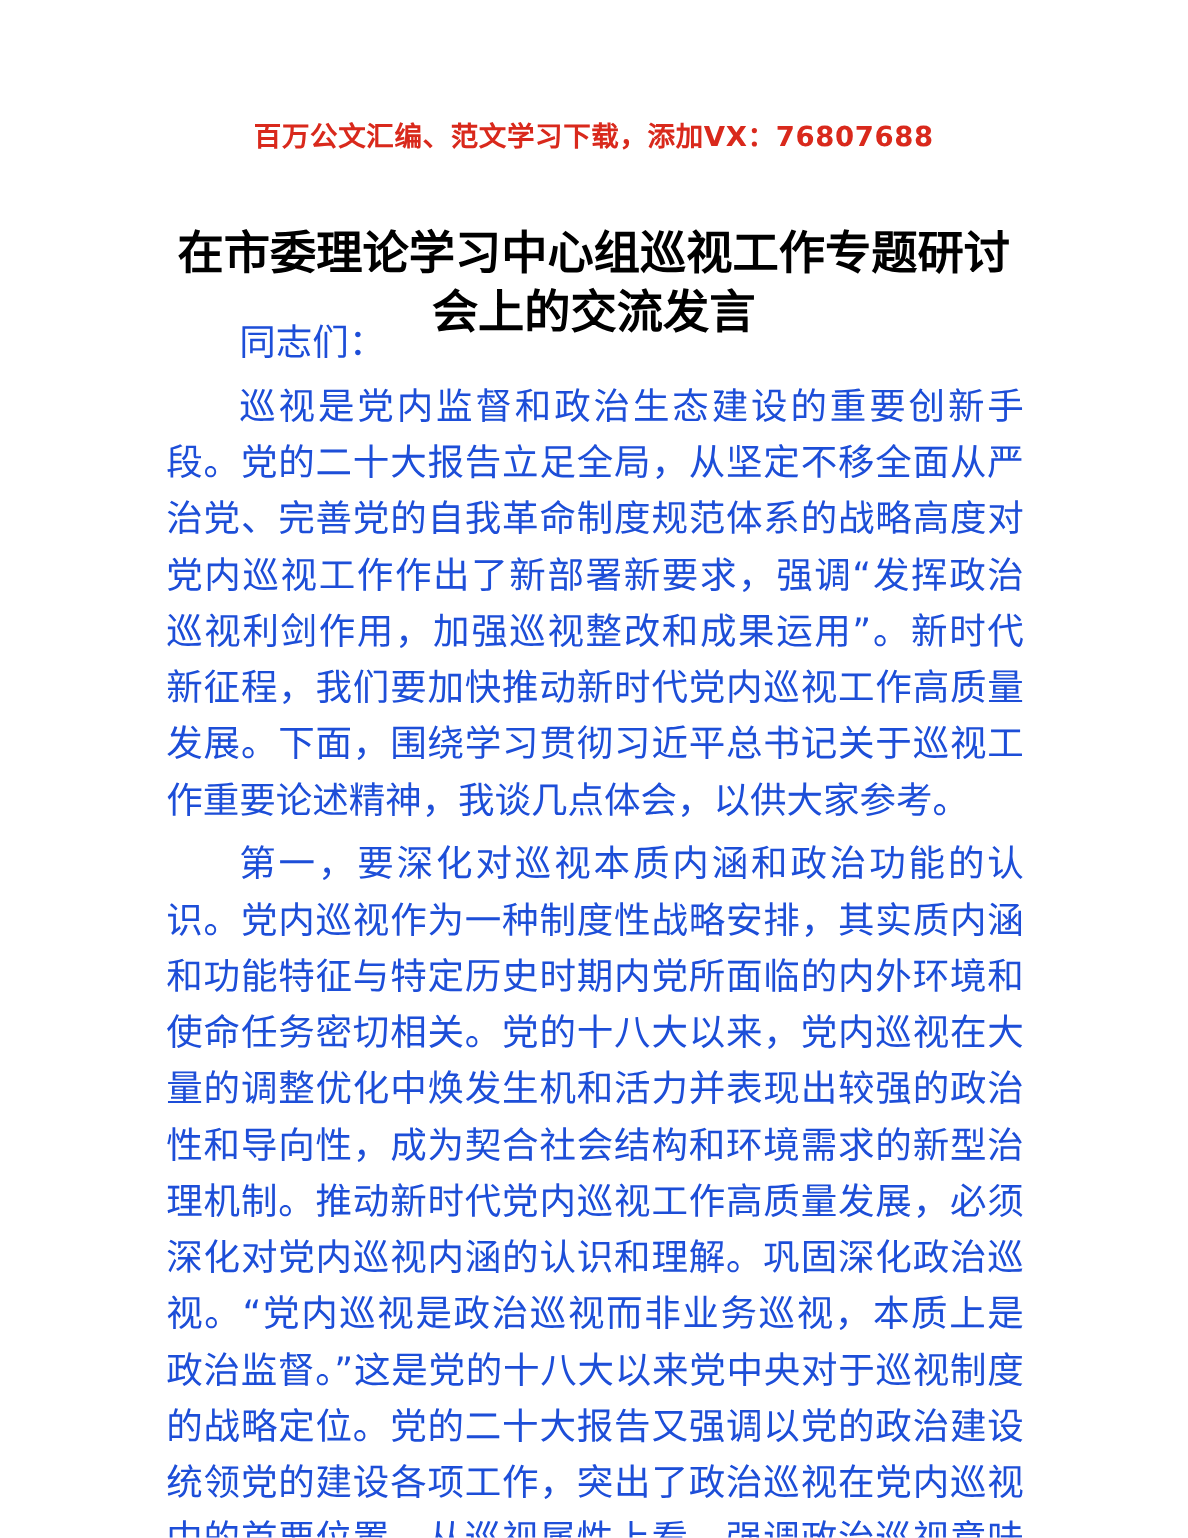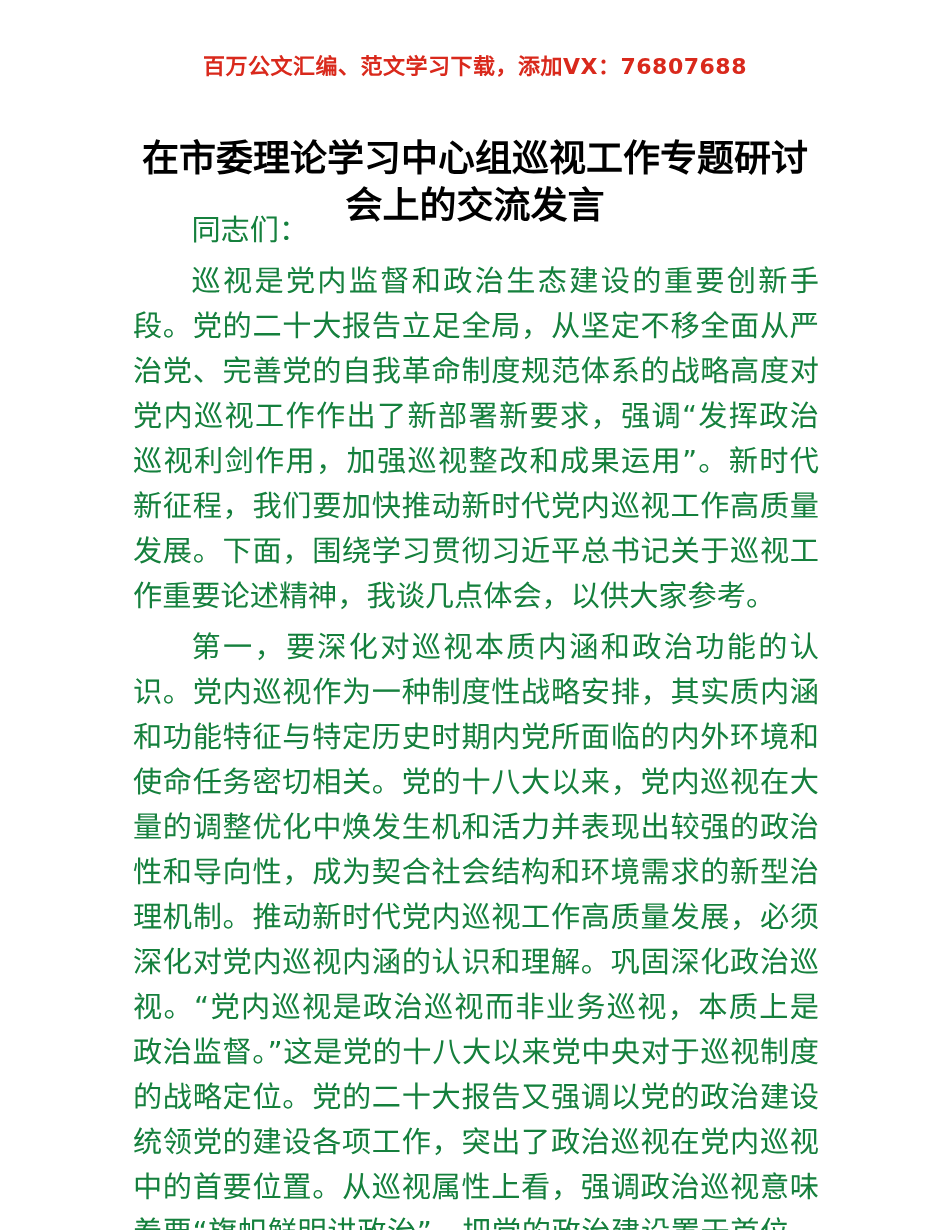--- a/index.html
+++ b/index.html
@@ -15,20 +15,21 @@
     font-family: "DejaVu Sans", "Liberation Sans", sans-serif;
     color: #000000;
   }
 
   .page {
     position: relative;
     width: 950px;
     height: 894px;
     box-sizing: border-box;
     background: #ffffff;
+    margin-top: 44px;
   }
 
   
   .promo-banner {
     position: absolute;
     top: 52px;
     left: 0;
     width: 950px;
     text-align: center;
   }
@@ -65,21 +66,21 @@
   }
 
   .para {
     margin: 0 0 0 0;
     font-size: 29.2px;
     line-height: 45px;
     text-align: justify;
     text-align-last: left;
     text-justify: inter-ideograph;
     letter-spacing: 0px;
-    color: #15803d;
+    color: #1d4ed8;
     word-break: break-all;
   }
   .para.indent {
     text-indent: 2em;
   }
   .spacer-sm { height: 6px; }
 </style>
 </head>
 <body>
 

